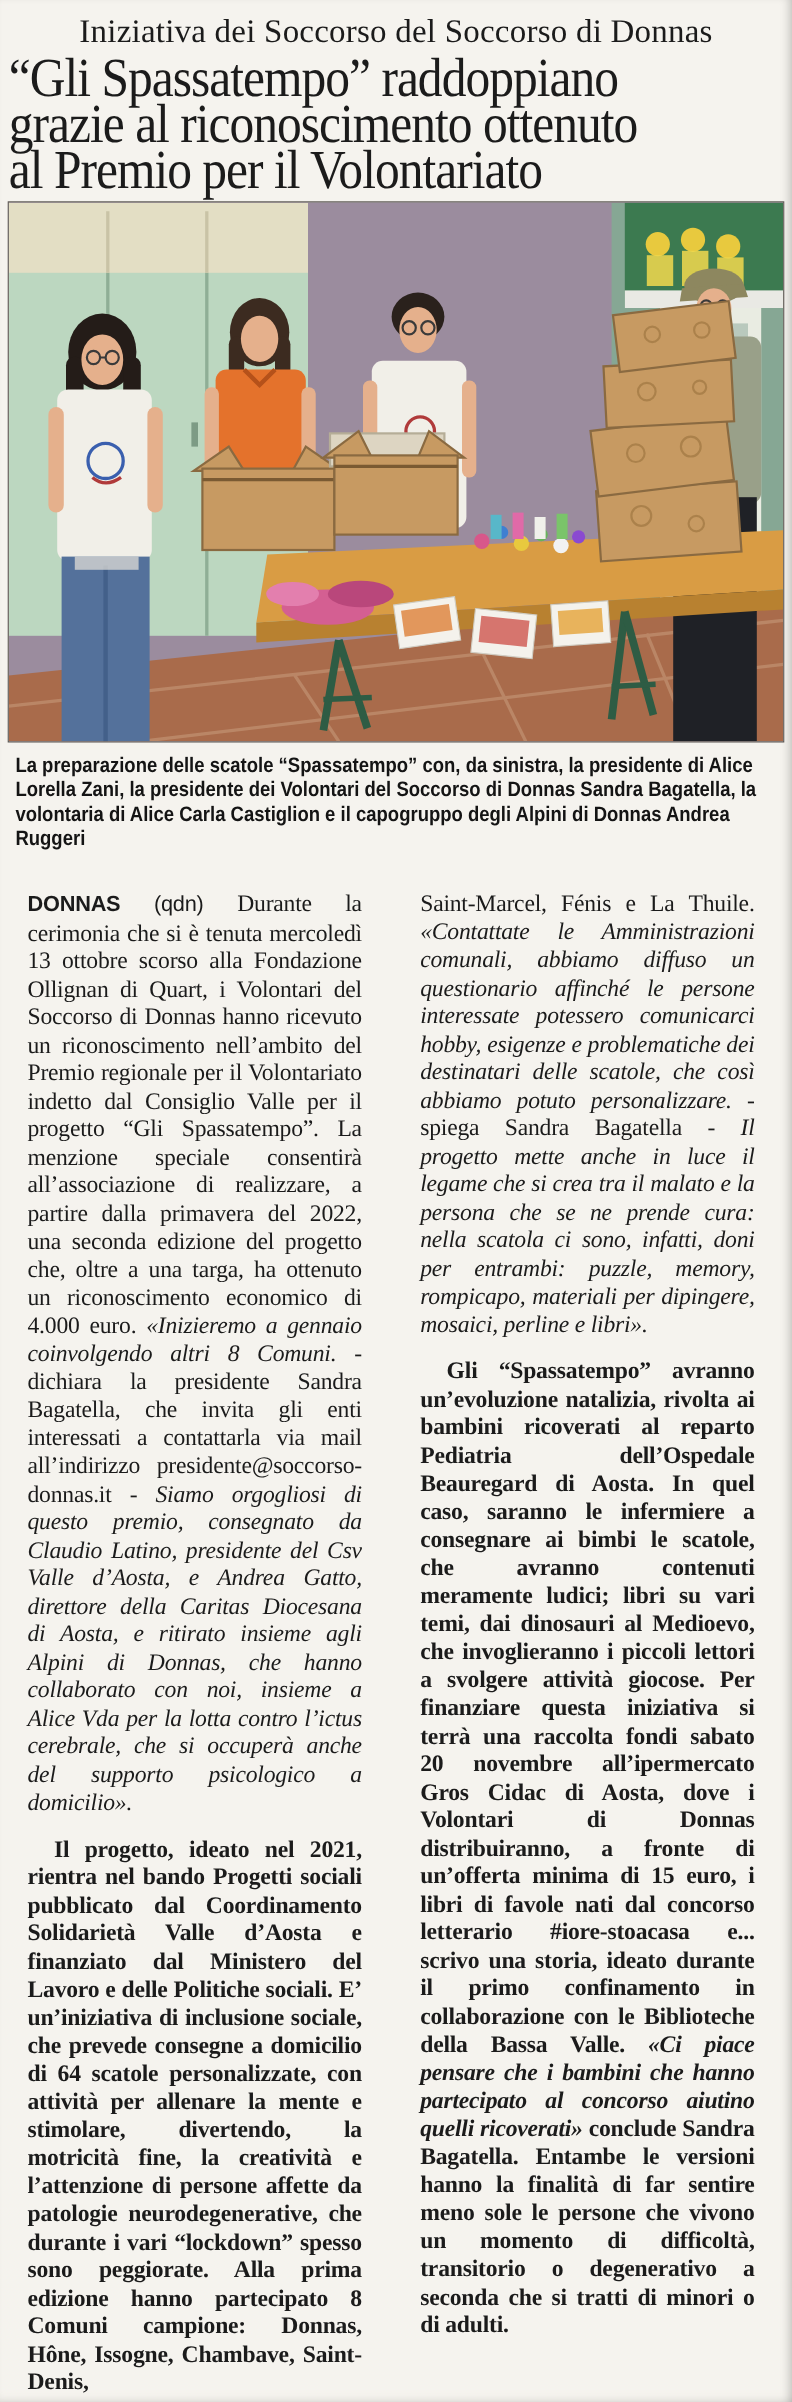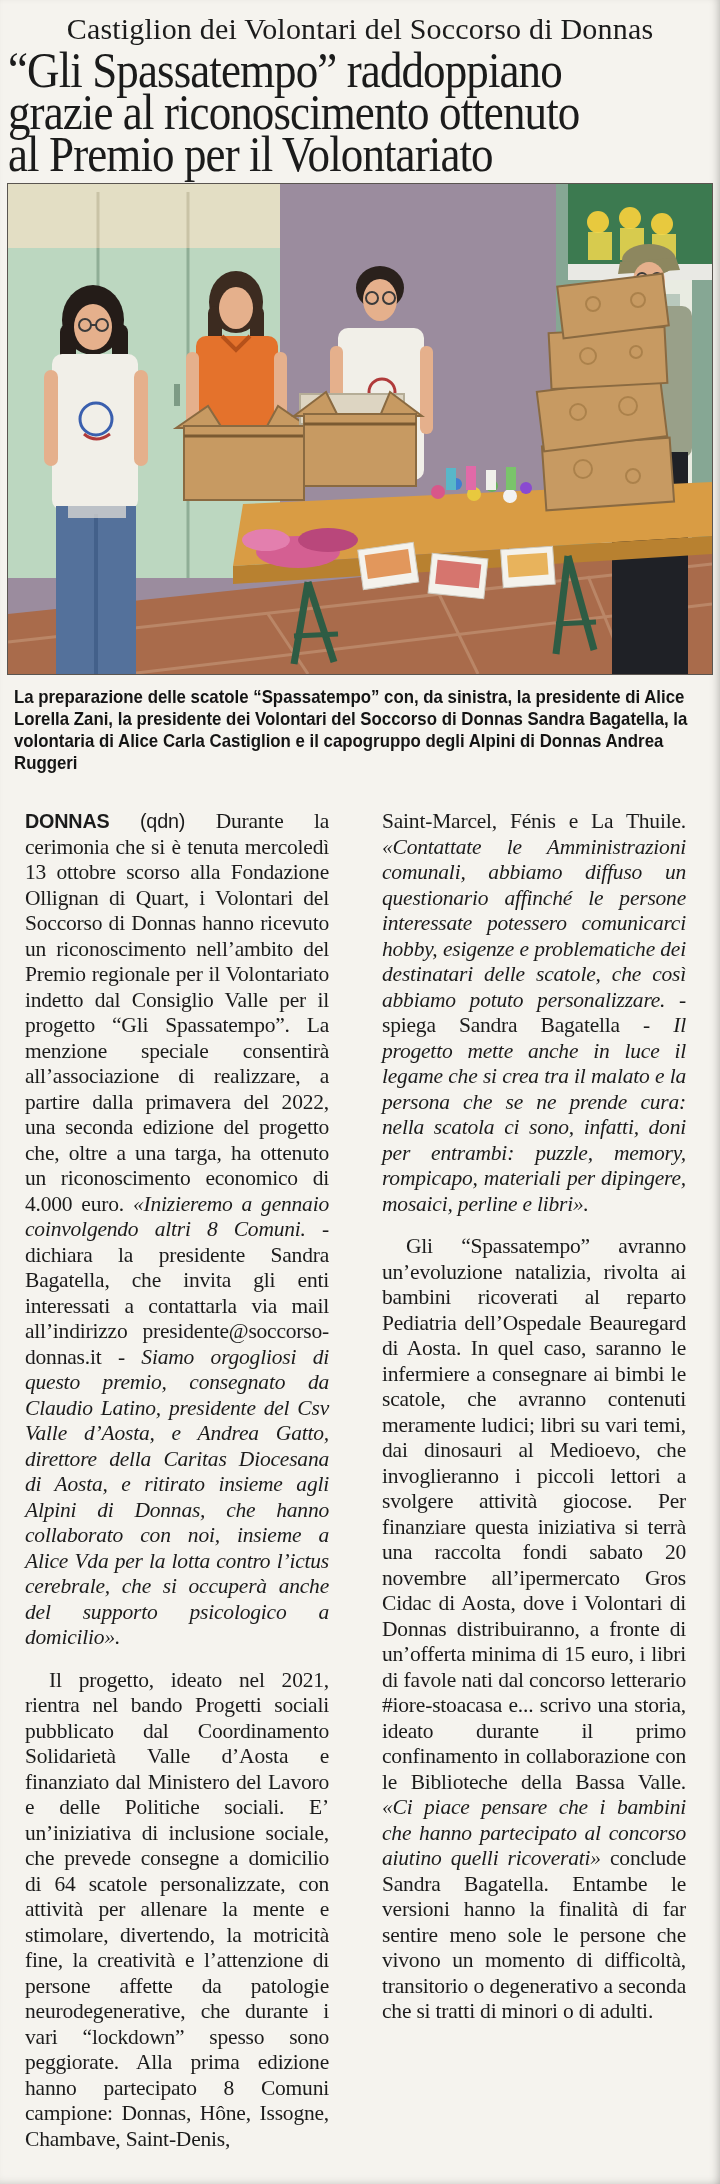--- a/index.html
+++ b/index.html
@@ -40,39 +40,39 @@
   .article{
     display:flex; gap:19px; padding:0 8px; margin-top:18px;
     height:1396px; overflow:hidden;
   }
   .col{
     width:338px; overflow:hidden;
     font:400 21.5px/25.5px "Liberation Serif", serif; letter-spacing:-.2px;
     text-align:justify;
   }
   .para{margin:17px; text-align:justify;}
-  .para.indent{text-indent:24px;}
+  .para.indent{text-indent:24px;font-weight:bold;}
   .i{font-style:italic;}
   .b{font-weight:700;}
   .sans{font-family:"Liberation Sans", sans-serif; font-size:.92em;}
   
   .f-wall{fill:var(--wall)} .f-wall2{fill:var(--wall2)} .f-cream{fill:var(--cream)}
   .f-cab{fill:var(--cabinet)} .f-floor{fill:var(--floor)} .s-grout{stroke:var(--grout)}
   .f-table{fill:var(--table)} .f-tedge{fill:var(--tableEdge)}
   .f-box{fill:var(--box);stroke:var(--boxEdge);stroke-width:2}
   .f-skin{fill:var(--skin)} .f-tee{fill:var(--tshirt)} .f-orange{fill:var(--orange)}
   .f-polo{fill:var(--polo)} .f-jeans{fill:var(--jeans)} .f-cap{fill:var(--cap)}
   .f-banner{fill:var(--banner)}
 </style>
 </head>
 <body>
 
 <div class="page">
 
-  <div class="kicker">Castiglion dei Volontari del Soccorso di Donnas</div>
+  <div class="kicker">Iniziativa dei Soccorso del Soccorso di Donnas</div>
 
   <div class="headline">
     <div class="hl-line">“Gli Spassatempo” raddoppiano</div>
     <div class="hl-line">grazie al riconoscimento ottenuto</div>
     <div class="hl-line">al Premio per il Volontariato</div>
   </div>
 
   <div class="photo">
     <svg width="704" height="490" viewBox="0 0 704 490" xmlns="http://www.w3.org/2000/svg">
 

